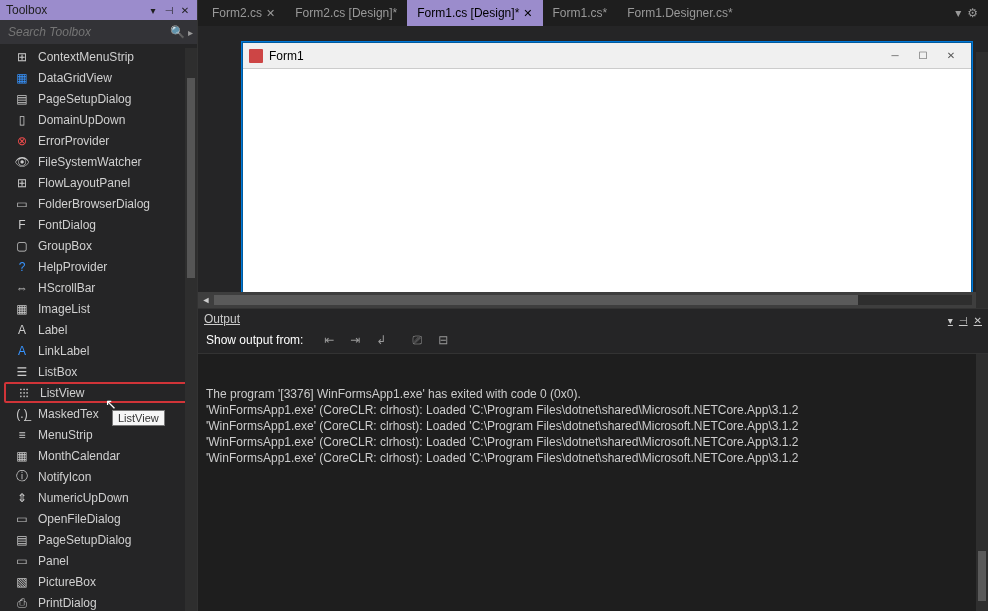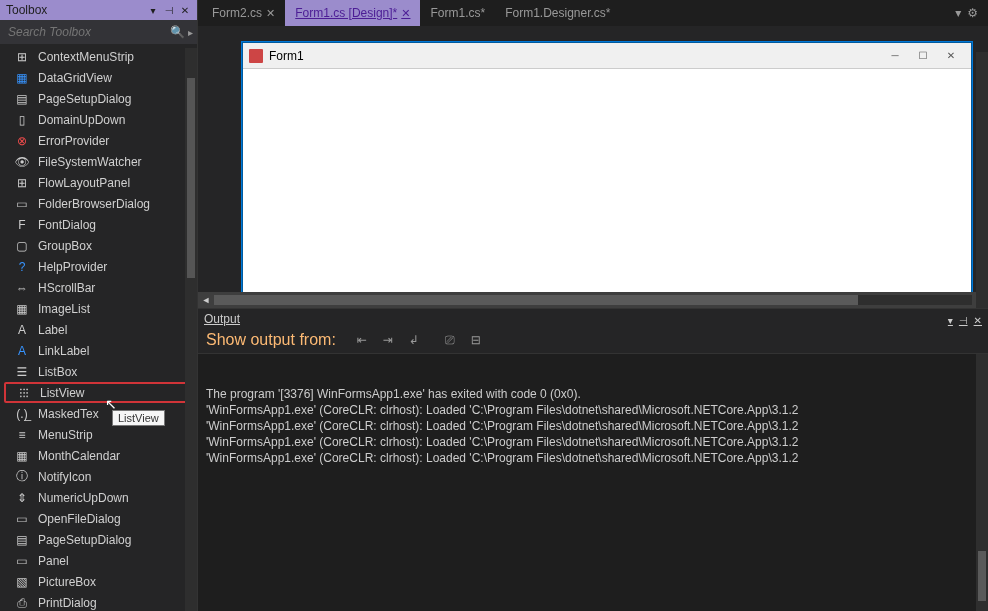--- a/index.html
+++ b/index.html
@@ -19,21 +19,21 @@
 .tb-item { display: flex; align-items: center; padding: 1px 4px 1px 14px; height: 21px; font-size: 12px; cursor: pointer; color: #d0d0d0; white-space: nowrap; }
 .tb-item.highlighted { border: 2px solid #d13438; border-radius: 2px; margin: 0 4px; padding-left: 10px; }
 .tb-icon { width: 16px; height: 16px; margin-right: 8px; display: flex; align-items: center; justify-content: center; font-size: 12px; }
 .tb-scrollbar { position: absolute; left: 185px; top: 48px; bottom: 0; width: 12px; background: #2e2e2e; }
 .tb-scrollbar-thumb { position: absolute; top: 30px; height: 200px; left: 2px; right: 2px; background: #555; }
 
 
 .main { flex: 1; display: flex; flex-direction: column; background: #1e1e1e; position: relative; }
 .tab-bar { display: flex; align-items: center; height: 26px; background: #1e1e1e; gap: 0; padding: 0 4px; }
 .tab { display: flex; align-items: center; padding: 0 10px; height: 26px; font-size: 12px; color: #999; cursor: pointer; }
-.tab.active { background: #9b8ccc; color: #4c1d95; text-decoration: underline; }
+.tab.active { background: #9b8ccc; color: #000000; }
 .tab .close-x { font-size: 11px; margin-left: 4px; }
 .tab-bar-right { margin-left: auto; display: flex; gap: 6px; color: #999; font-size: 12px; padding-right: 6px; }
 
 
 .designer-wrap { flex: 1; background: #252526; padding: 16px; position: relative; overflow: hidden; }
 .form-frame { width: 730px; height: 300px; background: #fff; border: 1px solid #005a9e; box-shadow: 0 0 0 1px #0078d7; position: relative; margin-left: 28px; }
 .form-titlebar { height: 26px; background: #f0f0f0; display: flex; align-items: center; padding: 0 6px; border-bottom: 1px solid #ccc; }
 .form-titlebar .form-icn { width: 14px; height: 14px; background: #cd4545; margin-right: 6px; border-radius: 1px; }
 .form-titlebar span { font-size: 12px; color: #000; flex: 1; }
 .form-titlebar .wbtn { width: 28px; text-align: center; color: #555; font-size: 10px; }
@@ -41,21 +41,21 @@
 .h-scroll { position: absolute; bottom: 0; left: 0; right: 0; height: 16px; background: #3e3e3e; display: flex; align-items: center; }
 .h-scroll .arrow { width: 16px; text-align: center; color: #ccc; font-size: 9px; }
 .h-scroll .track { flex: 1; height: 10px; background: #2e2e2e; position: relative; }
 .h-scroll .thumb { position: absolute; left: 0; width: 85%; top: 0; bottom: 0; background: #5a5a5a; }
 .v-scroll-slim { position: absolute; right: 0; top: 26px; bottom: 0; width: 12px; background: #2e2e2e; }
 
 
 .output-header { display: flex; align-items: flex-end; background: #252526; color: #ccc; padding: 2px 6px; font-size: 12px; height: 20px; border-top: 1px solid #333; text-decoration: underline; }
 .output-header-icons { margin-left: auto; display: flex; gap: 6px; font-size: 10px; }
 .output-toolbar { display: flex; align-items: center; background: #252526; padding: 2px 8px; height: 26px; gap: 6px; border-bottom: 1px solid #333; }
-.output-toolbar label { font-size: 16px; color: #fdba74; }
+.output-toolbar label { font-size: 12px; color: #ffffff; }
 .output-toolbar select { background: #333337; border: 1px solid #434346; color: #ccc; font-size: 12px; padding: 1px 18px 1px 6px; width: 290px; height: 20px; }
 .output-toolbar .tbtn { width: 20px; height: 20px; color: #999; display: flex; align-items: center; justify-content: center; font-size: 12px; }
 .output-toolbar .sep { margin-left: 10px; }
 .output-text { flex: 1; background: #1e1e1e; color: #ccc; font-family: Consolas, monospace; font-size: 12px; padding: 4px 8px; white-space: pre; overflow: hidden; position: relative; min-height: 120px; }
 .output-text .line { line-height: 16px; }
 .output-vscroll { position: absolute; right: 0; top: 0; bottom: 0; width: 12px; background: #2e2e2e; }
 .output-vscroll .vthumb { position: absolute; left: 2px; right: 2px; bottom: 10px; height: 50px; background: #5a5a5a; }
 
 
 .tooltip { position: absolute; left: 112px; top: 410px; background: #f6f6f6; border: 1px solid #767676; color: #333; font-size: 11px; padding: 1px 5px; z-index: 10; }
@@ -199,20 +199,23 @@
 </div>
 
 <div class="tooltip">ListView</div>
 <div class="cursor">↖</div>
 
 <div class="main">
   <div class="tab-bar" id="tab-bar">
     <div class="tab">
         <span>Form2.cs</span>
         <span class="close-x">✕</span>
+      </div>
+      <div class="tab">
+        <span>Form2.cs [Design]*</span>
       </div>
       <div class="tab active">
         <span>Form1.cs [Design]*</span>
         <span class="close-x">✕</span>
       </div>
       <div class="tab">
         <span>Form1.cs*</span>
       </div>
       <div class="tab">
         <span>Form1.Designer.cs*</span>

